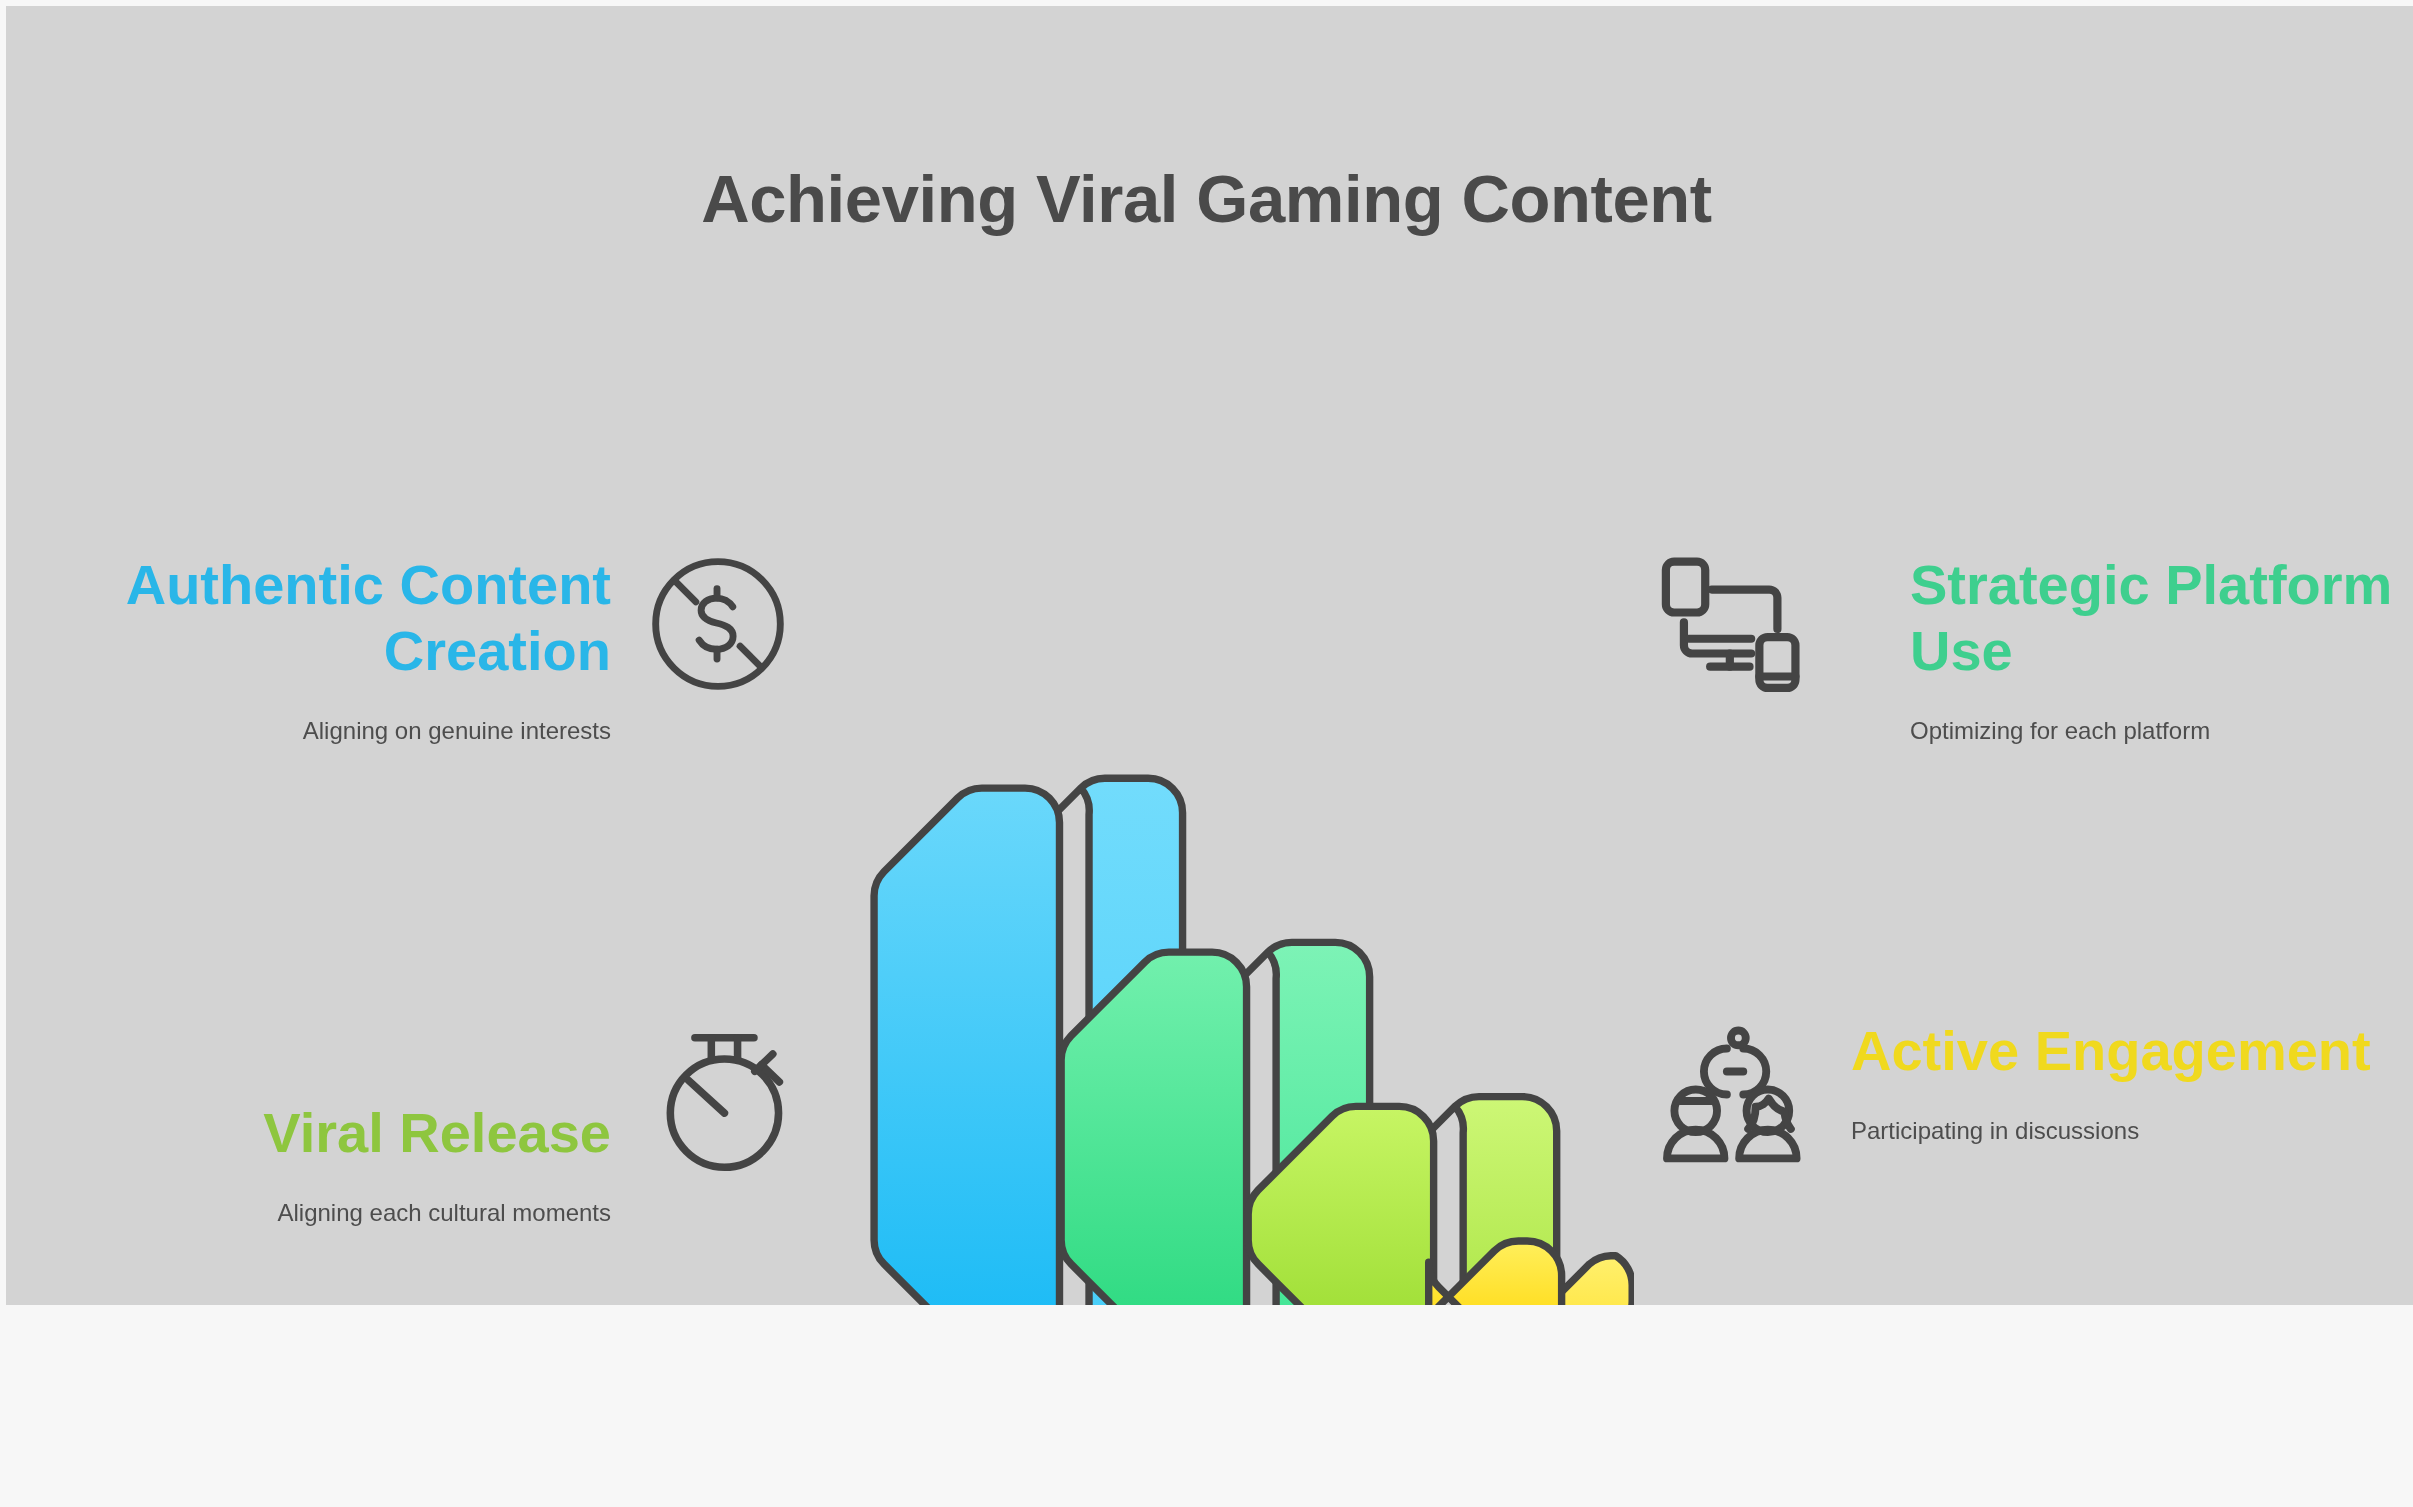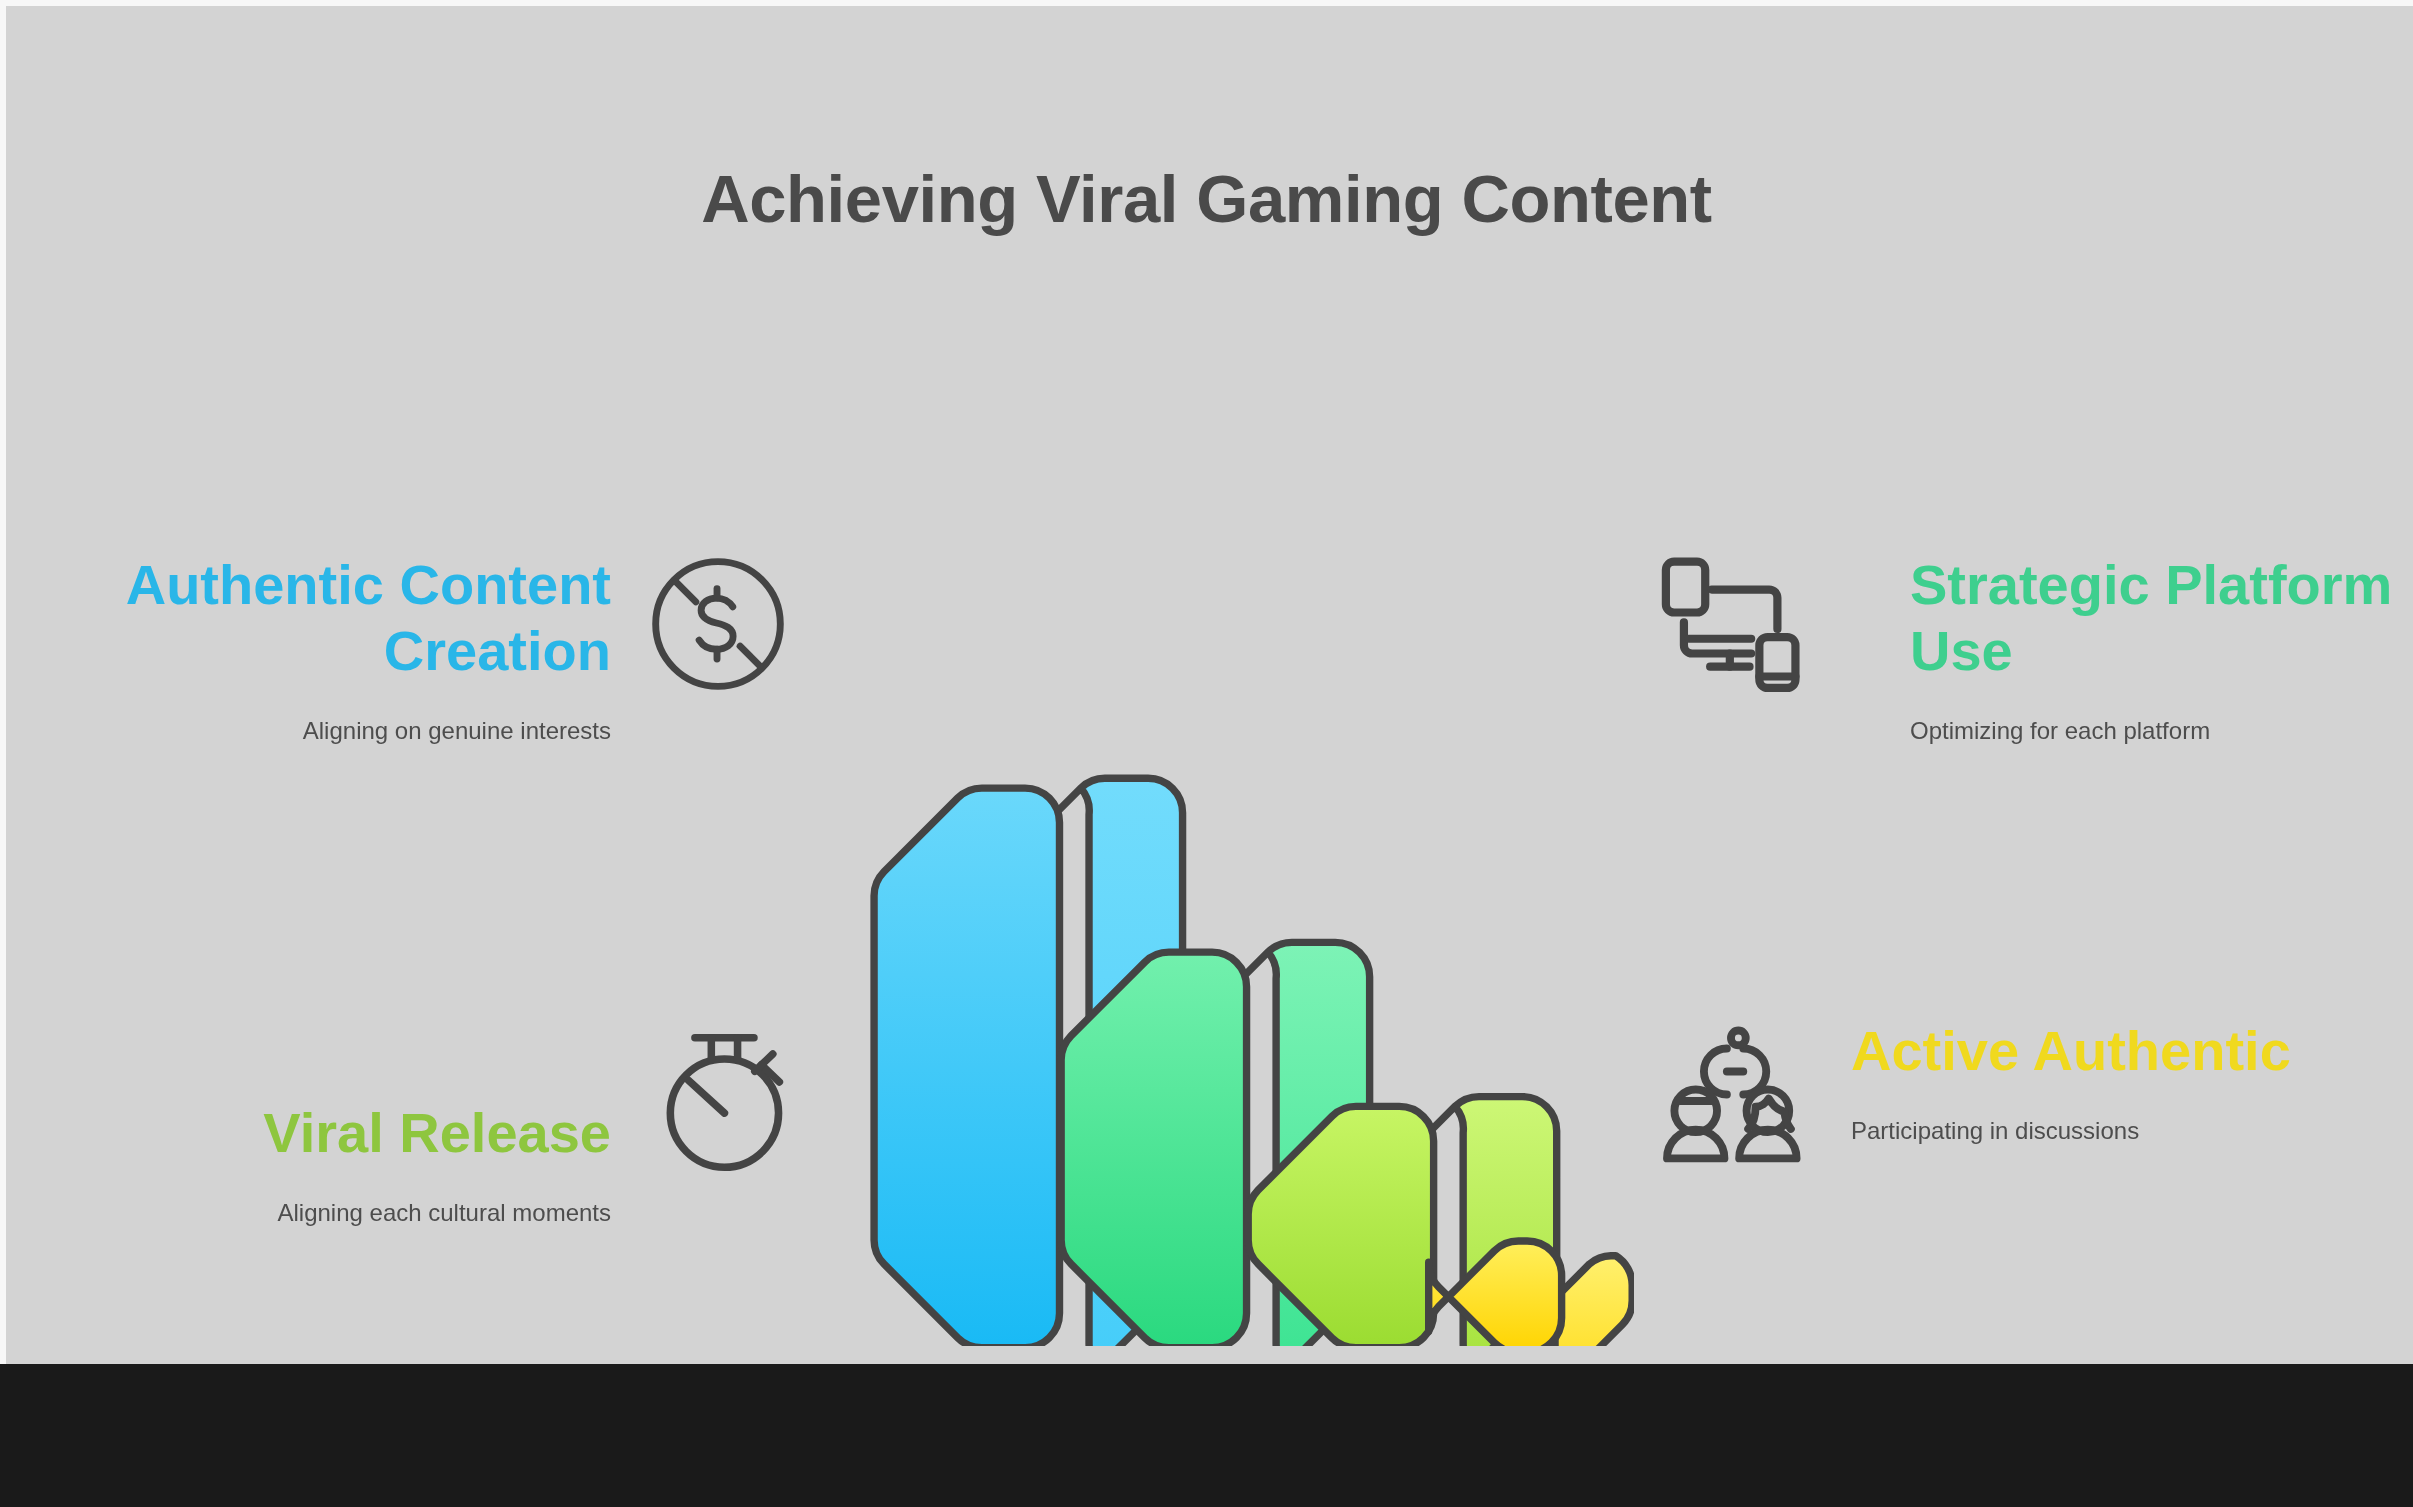--- a/index.html
+++ b/index.html
@@ -7,21 +7,21 @@
     padding: 0;
     background: #f7f7f7;
   }
   body {
     font-family: "Liberation Sans", sans-serif;
   }
 
   #canvas {
     position: relative;
     width: 2413px;
-    height: 1507px;
+    height: 1305px;
     background: #f7f7f7;
     overflow: hidden;
   }
 
   
   .slide-bg {
     position: absolute;
     left: 5.7px;
     top: 5.7px;
     width: 2408px;
@@ -163,21 +163,21 @@
       <line x1="74" y1="82" x2="96" y2="82"></line>
 
       <path d="M28 49 V63 a5 5 0 0 0 5 5 H69"></path>
       <line x1="31" y1="59" x2="69" y2="59"></line>
       <line x1="56" y1="68" x2="56" y2="76"></line>
       <line x1="44" y1="76" x2="68" y2="76"></line>
     </svg>
   </div>
 
   <div class="block block-right" id="block-br">
-    <p class="heading" style="color:#f0d91e;">Active Authentic</p>
+    <p class="heading" style="color:#f0d91e;">Active Engagement</p>
     <p class="desc">Participating in discussions</p>
   </div>
 
   <div class="icon-wrap" id="icon-br">
     <svg viewBox="0 0 100 100" fill="none" stroke="#444444" stroke-width="4.8" stroke-linecap="round" stroke-linejoin="round">
 
       <path d="M42 23.5a14 14 0 1 0 0 28"></path>
       <path d="M52 51.5a14 14 0 1 0 0-28"></path>
       <path d="M42 37.5h10"></path>
       <rect x="44.5" y="12.5" width="9" height="9" rx="4.5"></rect>

